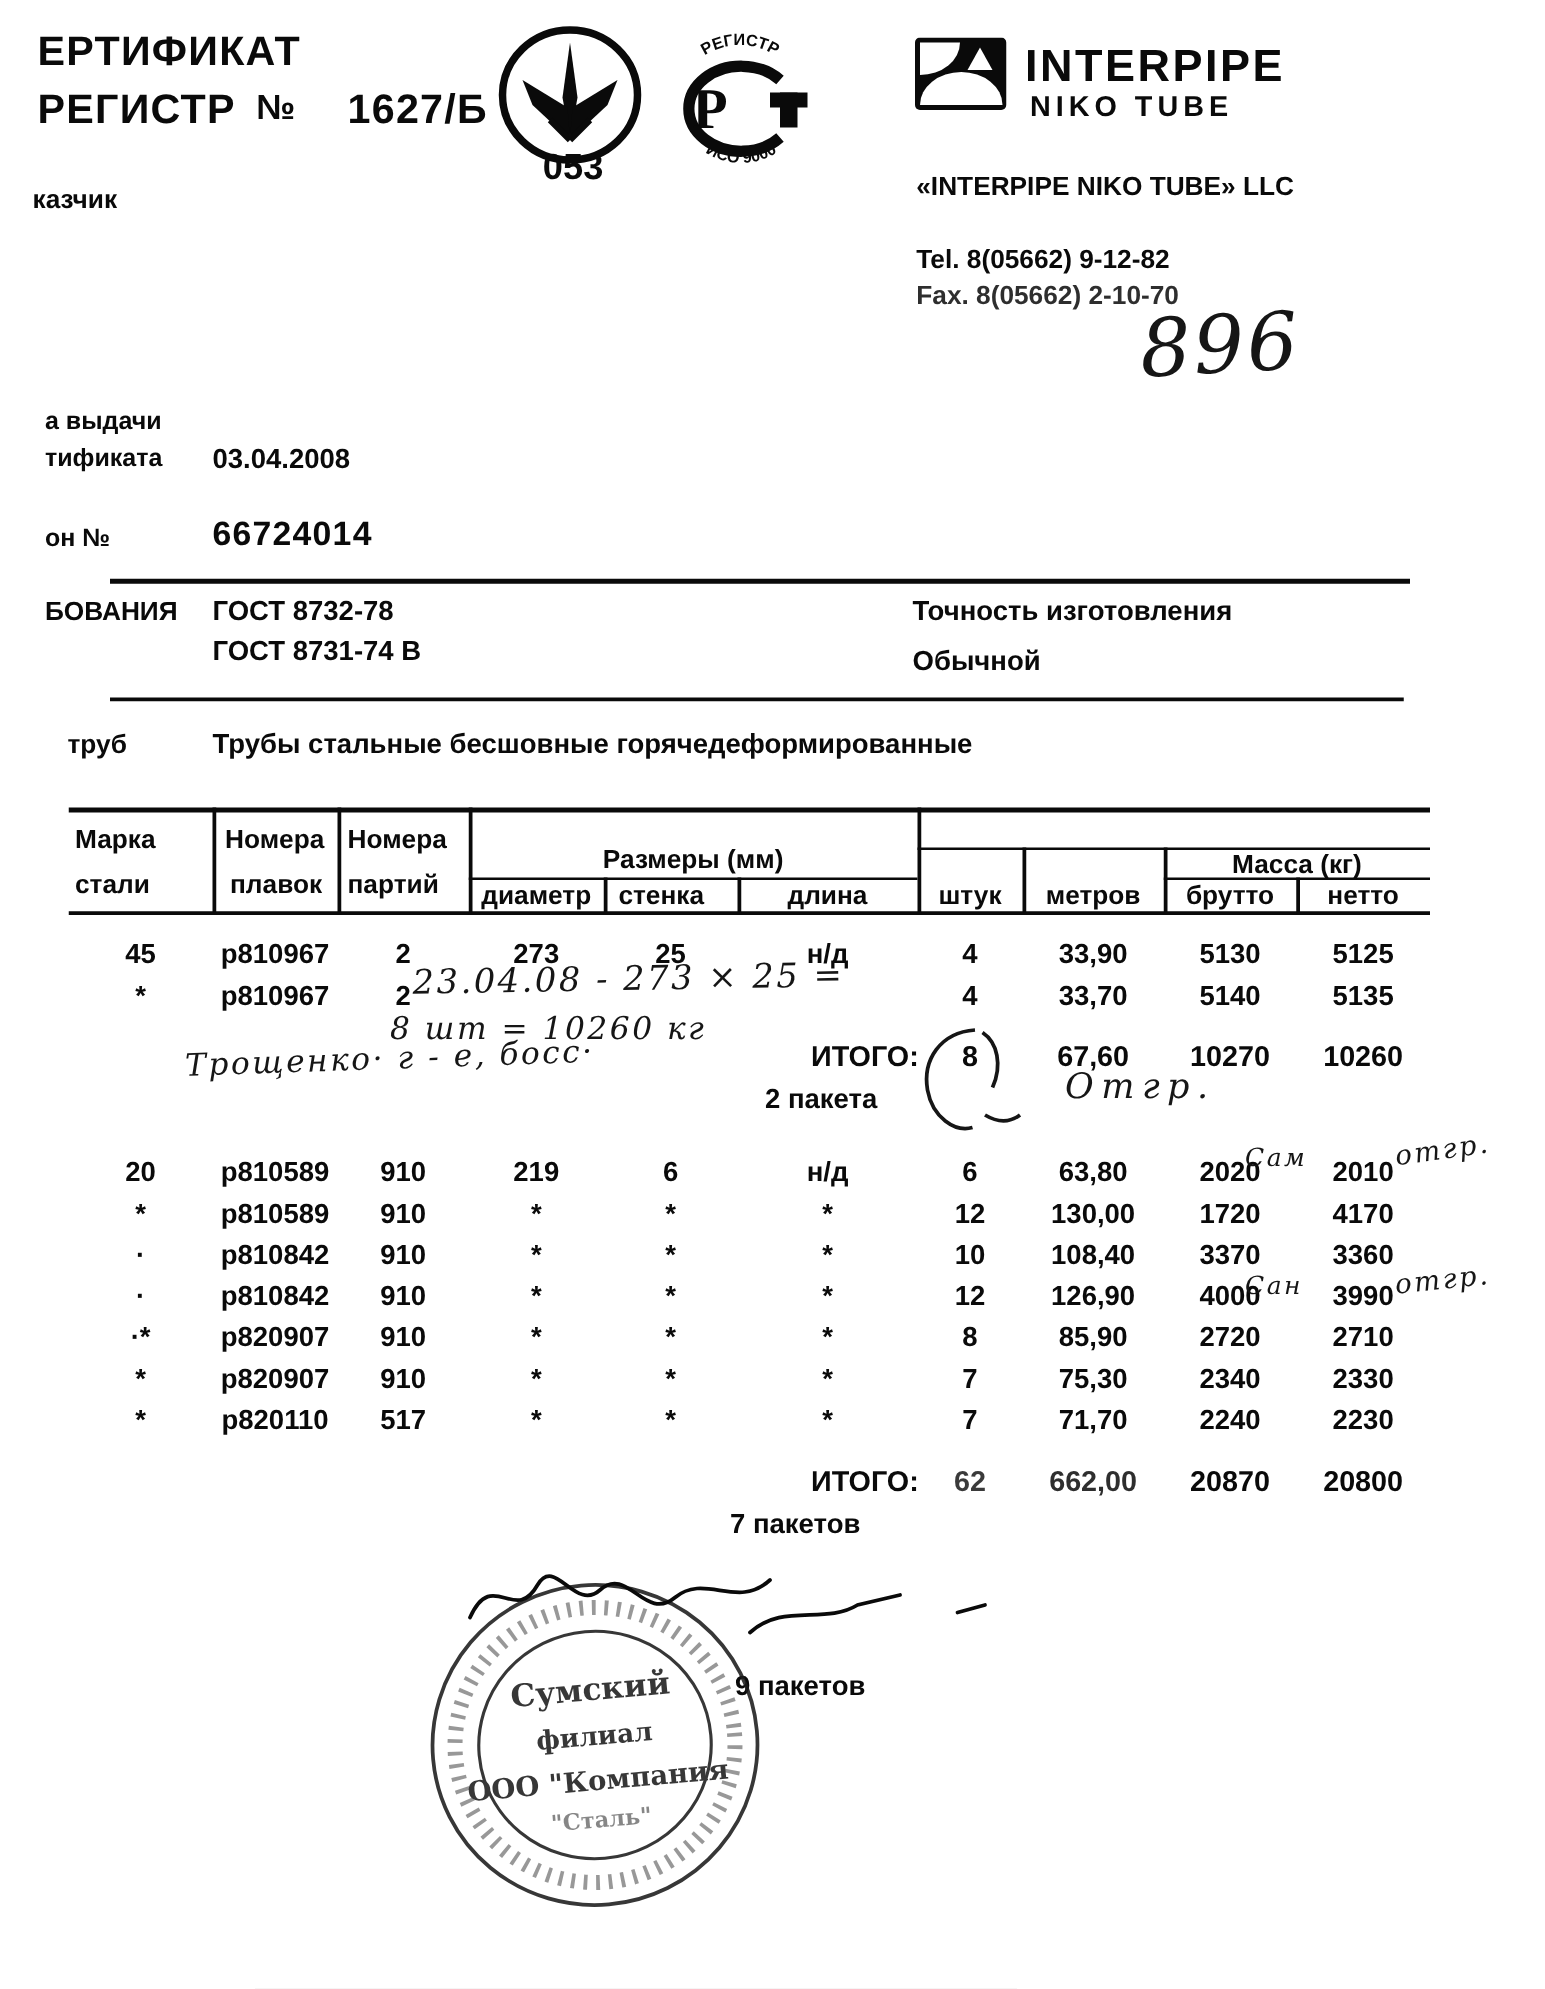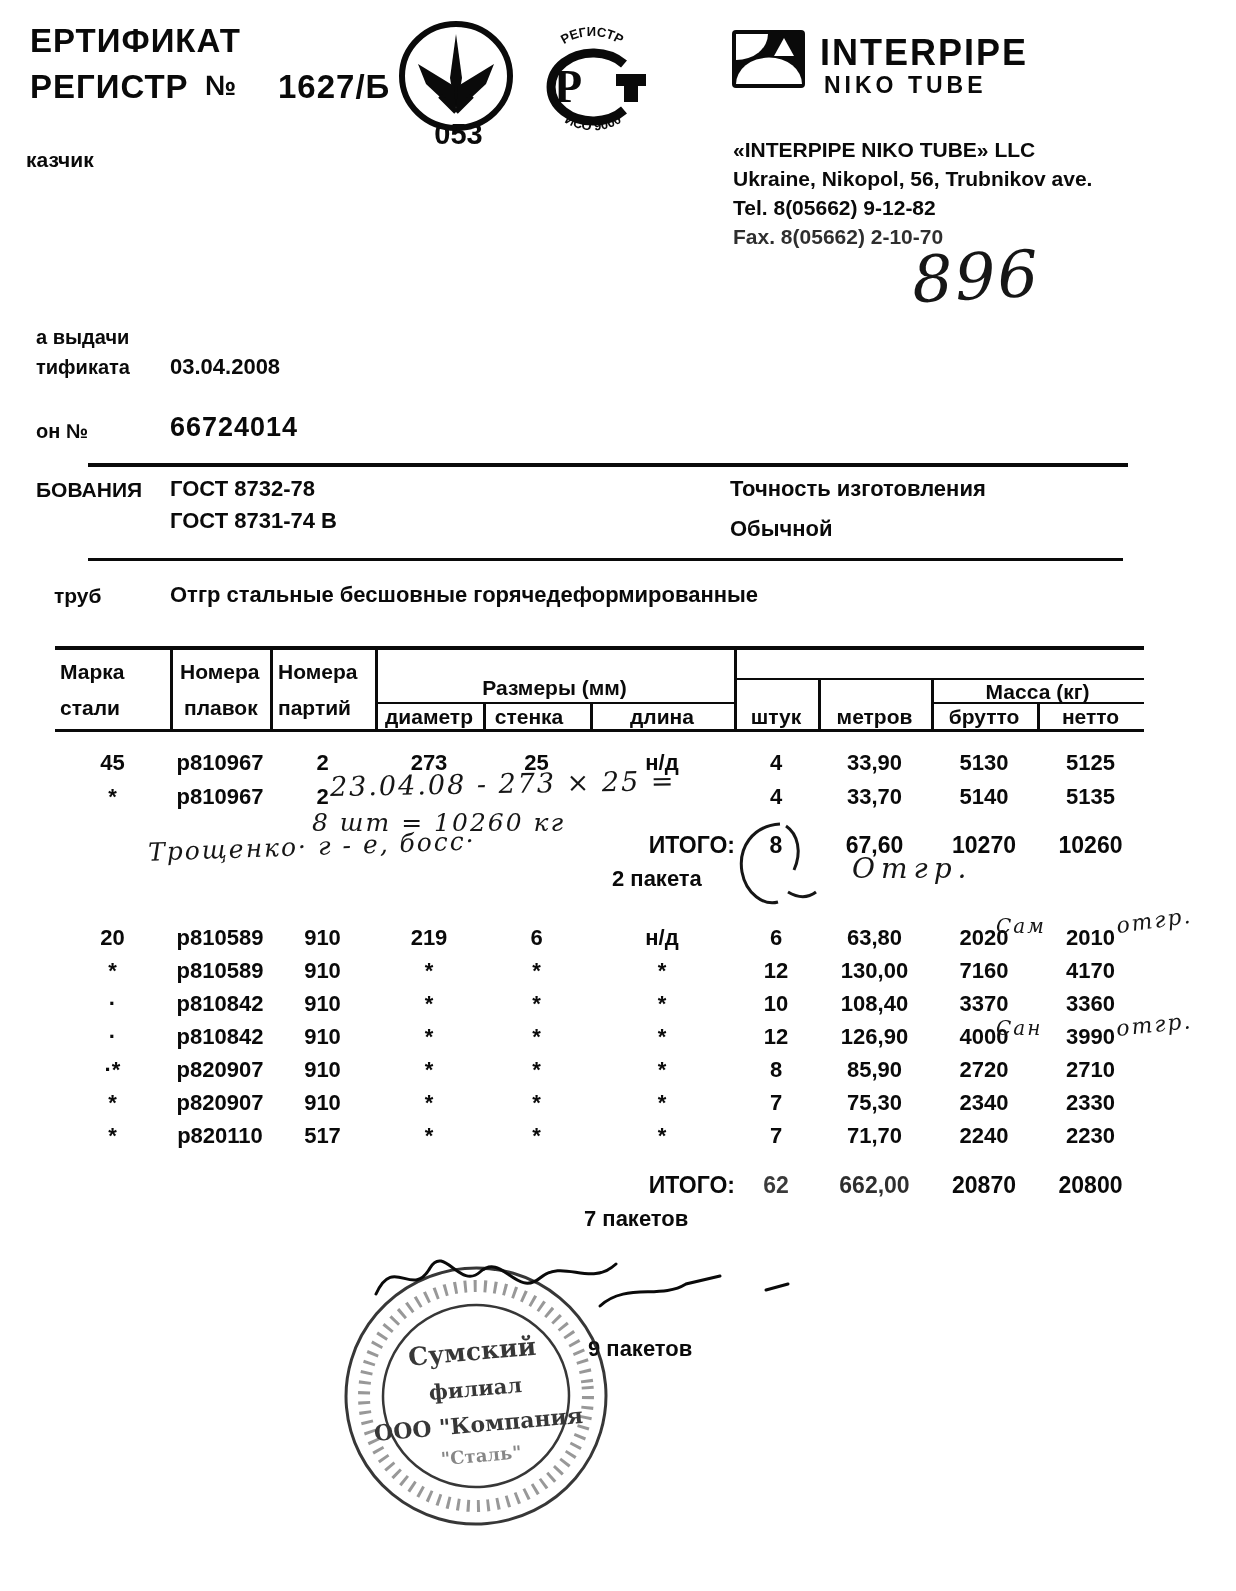--- a/index.html
+++ b/index.html
@@ -72,21 +72,20 @@
   <svg class="abs" style="left:732px;top:30px;" width="75" height="62">
     <rect x="0" y="0" width="73" height="58" rx="4" fill="#0a0a0a"></rect>
     <path d="M36 4 A 32 26 0 0 0 4 30 L36 30 Z" fill="#ffffff" transform="rotate(180 20 17)"></path>
     <path d="M4 54 A 30 24 0 0 1 70 54 Z" fill="#ffffff"></path>
     <path d="M52 8 L62 26 L42 26 Z" fill="#ffffff"></path>
   </svg>
   <div class="abs brandname" style="left:820px;top:32px;">INTERPIPE</div>
   <div class="abs brandsub" style="left:824px;top:72px;">NIKO TUBE</div>
 
   <div class="abs addr" style="left:733px;top:136px;">«INTERPIPE NIKO TUBE» LLC</div>
-  <div class="abs addr" style="left:733px;top:165px;">Ukraine, Nikopol, 56, Trubnikov ave.</div>
   <div class="abs addr" style="left:733px;top:194px;">Tel. 8(05662) 9-12-82</div>
   <div class="abs addr" style="left:733px;top:223px;opacity:.85;">Fax. 8(05662) 2-10-70</div>
 
   <div class="abs hand" style="left:912px;top:240px;font-size:64px;transform:rotate(-3deg);">896</div>
 
   <div class="abs lbl" style="left:36px;top:326px;font-size:20px;">а выдачи</div>
   <div class="abs lbl" style="left:36px;top:356px;font-size:20px;">тификата</div>
   <div class="abs val" style="left:170px;top:354px;">03.04.2008</div>
 
   <div class="abs lbl" style="left:36px;top:420px;font-size:20px;">он №</div>
@@ -96,21 +95,21 @@
 
   <div class="abs lbl" style="left:36px;top:478px;">БОВАНИЯ</div>
   <div class="abs val" style="left:170px;top:476px;">ГОСТ 8732-78</div>
   <div class="abs val" style="left:170px;top:508px;">ГОСТ 8731-74  В</div>
   <div class="abs val" style="left:730px;top:476px;">Точность изготовления</div>
   <div class="abs val" style="left:730px;top:516px;">Обычной</div>
 
   <div class="hline" style="left:88px;top:558px;width:1035px;height:3px;"></div>
 
   <div class="abs lbl" style="left:54px;top:584px;">труб</div>
-  <div class="abs val" style="left:170px;top:582px;">Отгр стальные бесшовные горячедеформированные</div>
+  <div class="abs val" style="left:170px;top:582px;">Трубы стальные бесшовные горячедеформированные</div>
 
   <div class="hline" style="left:55px;top:646px;width:1089px;height:4px;"></div>
   <div class="hline" style="left:734px;top:678px;width:410px;height:2px;"></div>
   <div class="hline" style="left:375px;top:702px;width:359px;height:2px;"></div>
   <div class="hline" style="left:931px;top:702px;width:213px;height:2px;"></div>
   <div class="hline" style="left:55px;top:729px;width:1089px;height:3px;"></div>
   <div class="vline" style="left:170px;top:646px;height:86px;"></div>
   <div class="vline" style="left:270px;top:646px;height:86px;"></div>
   <div class="vline" style="left:375px;top:646px;height:86px;"></div>
   <div class="vline" style="left:734px;top:646px;height:86px;"></div>
@@ -198,21 +197,21 @@
       </div>
       <div class="t-row">
         <span class="t-cell">*</span>
         <span class="t-cell">p810589</span>
         <span class="t-cell">910</span>
         <span class="t-cell">*</span>
         <span class="t-cell">*</span>
         <span class="t-cell">*</span>
         <span class="t-cell">12</span>
         <span class="t-cell">130,00</span>
-        <span class="t-cell">7160</span>
+        <span class="t-cell">1720</span>
         <span class="t-cell">4170</span>
       </div>
       <div class="t-row">
         <span class="t-cell">·</span>
         <span class="t-cell">p810842</span>
         <span class="t-cell">910</span>
         <span class="t-cell">*</span>
         <span class="t-cell">*</span>
         <span class="t-cell">*</span>
         <span class="t-cell">10</span>

